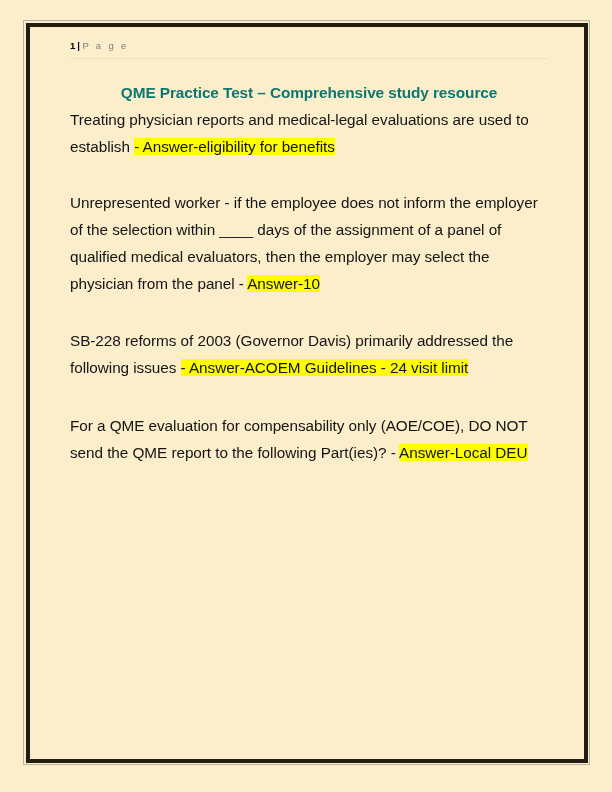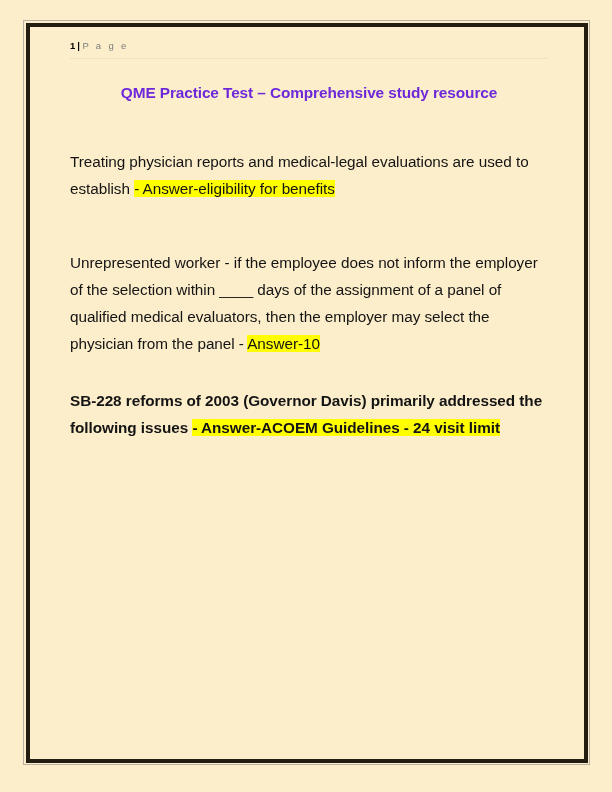--- a/index.html
+++ b/index.html
@@ -86,38 +86,38 @@
     height: 1px;
     background: #f0e2bf;
     margin-top: 2px;
     margin-right: 6px;
   }
 
   
   #doc-title {
     margin: 22px 8px 0 2px;
     text-align: center;
-    color: #6d28d9;
+    color: #0f766e;
     font-weight: bold;
     font-size: 15.4px;
     line-height: 24.5px;
     letter-spacing: -0.1px;
   }
 
   
   .qa-block {
     font-size: 15.3px;
     line-height: 27px;
     color: #141414;
     margin: 0;
     letter-spacing: -0.05px;
   }
-  #qa-1 { margin-top: 42px; }
-  #qa-2 { margin-top: 47px; }
-  #qa-3 { margin-top: 30px; font-weight: bold; }
+  #qa-1 { }
+  #qa-2 { margin-top: 29px; }
+  #qa-3 { margin-top: 30px; }
   #qa-4 { margin-top: 31px; }
 
   .hl {
     background: #ffff00;
     color: #141414;
     box-decoration-break: clone;
     -webkit-box-decoration-break: clone;
   }
 </style>
 </head>
@@ -138,15 +138,16 @@
     <div id="doc-title">
       <div>QME Practice Test – Comprehensive study resource</div>
     </div>
 
     <p class="qa-block" id="qa-1"><span>Treating physician reports and medical-legal evaluations are used to establish </span><span class="hl">- Answer-eligibility for benefits</span></p>
 
     <p class="qa-block" id="qa-2"><span>Unrepresented worker - if the employee does not inform the employer of the selection within ____ days of the assignment of a panel of qualified medical evaluators, then the employer may select the physician from the panel - </span><span class="hl">Answer-10</span></p>
 
     <p class="qa-block" id="qa-3"><span>SB-228 reforms of 2003 (Governor Davis) primarily addressed the following issues </span><span class="hl">- Answer-ACOEM Guidelines - 24 visit limit</span></p>
 
+    <p class="qa-block" id="qa-4"><span>For a QME evaluation for compensability only (AOE/COE), DO NOT send the QME report to the following Part(ies)? - </span><span class="hl">Answer-Local DEU</span></p>
 
   </div>
 </div>
 
 </body></html>

